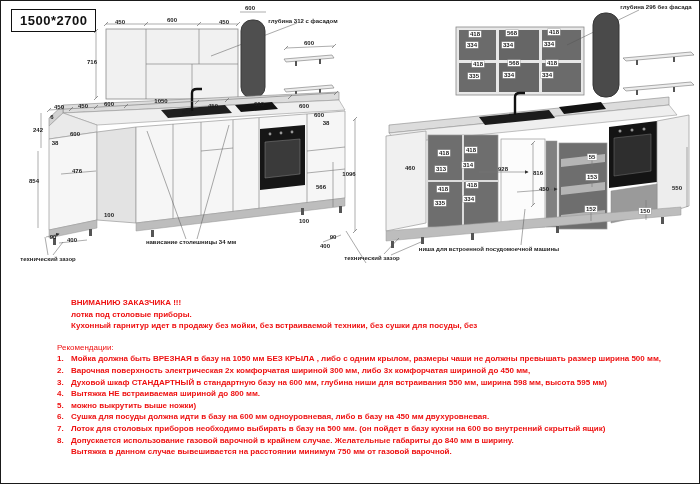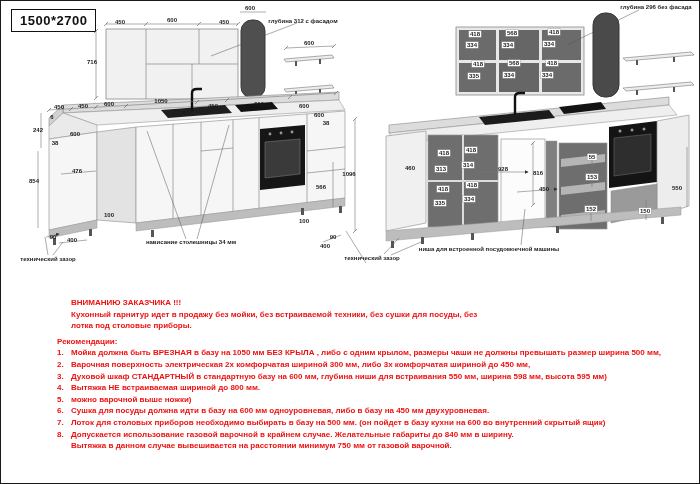--- a/index.html
+++ b/index.html
@@ -10,21 +10,21 @@
   .art{position:absolute;left:0;top:0;}
   .dims{position:absolute;left:0;top:0;width:700px;height:270px;pointer-events:none;}
   .dim{position:absolute;transform:translate(-50%,-50%);font-size:6px;font-weight:700;
        color:#1c1c1c;white-space:nowrap;line-height:1;}
   .dim.ann{font-weight:600;}
   .dim.boxed{background:#fff;padding:0 1px;box-shadow:0 0 0 .5px #aaa;}
   .notes{position:absolute;left:56px;top:296px;width:642px;color:#ee1111;
          font-size:8px;line-height:11.6px;font-weight:600;}
   .notes .title{font-weight:700;padding-left:14px;}
   .notes .intro{padding-left:14px;}
-  .rec-title{font-weight:700;margin-top:4px;}
+  .rec-title{font-weight:400;margin-top:10px;}
   .note-item{display:flex;}
   .note-item .num{width:14px;flex:none;}
   .note-item .lines{flex:1;}
   svg .dl{stroke:#777;stroke-width:.6;fill:none;}
   svg .tk{stroke:#555;stroke-width:.6;}
   svg .ld{stroke:#555;stroke-width:.5;fill:none;}
 </style>
 </head>
 <body>
 
@@ -264,22 +264,22 @@
       <span class="dim boxed" style="left: 591px; top: 176px;">153</span>
       <span class="dim boxed" style="left: 590px; top: 208px;">152</span>
       <span class="dim boxed" style="left: 644px; top: 210px;">150</span>
       <span class="dim" style="left: 676px; top: 187px;">550</span>
       <span class="dim ann" style="left: 488px; top: 248px;">ниша для встроенной посудомоечной машины</span>
       <span class="dim ann" style="left: 371px; top: 257px;">технический зазор</span>
     </div>
 
   <div class="notes">
     <div class="title">ВНИМАНИЮ ЗАКАЗЧИКА !!!</div>
+    <div class="intro">лотка под столовые приборы.</div>
     <div class="intro">Кухонный гарнитур идет в продажу без мойки, без встраиваемой техники, без сушки для посуды, без</div>
-    <div class="intro">лотка под столовые приборы.</div>
     <div class="rec-title">Рекомендации:</div>
     <div>
         <div class="note-item">
           <span class="num">1.</span>
           <div class="lines">
             <div>Мойка должна быть ВРЕЗНАЯ в базу на 1050 мм БЕЗ КРЫЛА , либо с одним крылом, размеры чаши  не должны превышать размер ширина  500  мм,</div>
           </div>
         </div>
         <div class="note-item">
           <span class="num">2.</span>
@@ -295,21 +295,21 @@
         </div>
         <div class="note-item">
           <span class="num">4.</span>
           <div class="lines">
             <div>Вытяжка НЕ встраиваемая шириной до 800 мм.</div>
           </div>
         </div>
         <div class="note-item">
           <span class="num">5.</span>
           <div class="lines">
-            <div>можно варочной выше ножки)</div>
+            <div>можно выкрутить выше ножки)</div>
           </div>
         </div>
         <div class="note-item">
           <span class="num">6.</span>
           <div class="lines">
             <div>Сушка для посуды должна идти в базу на 600 мм  одноуровневая, либо в базу на 450 мм двухуровневая.</div>
           </div>
         </div>
         <div class="note-item">
           <span class="num">7.</span>

